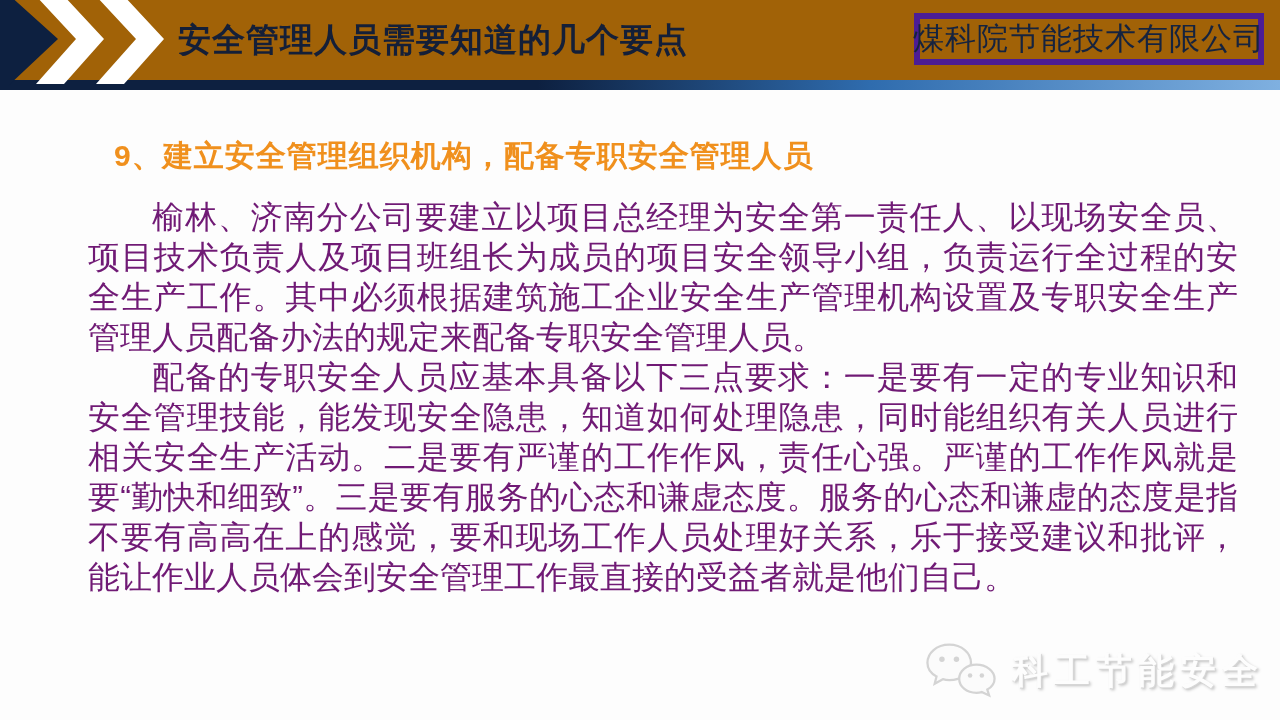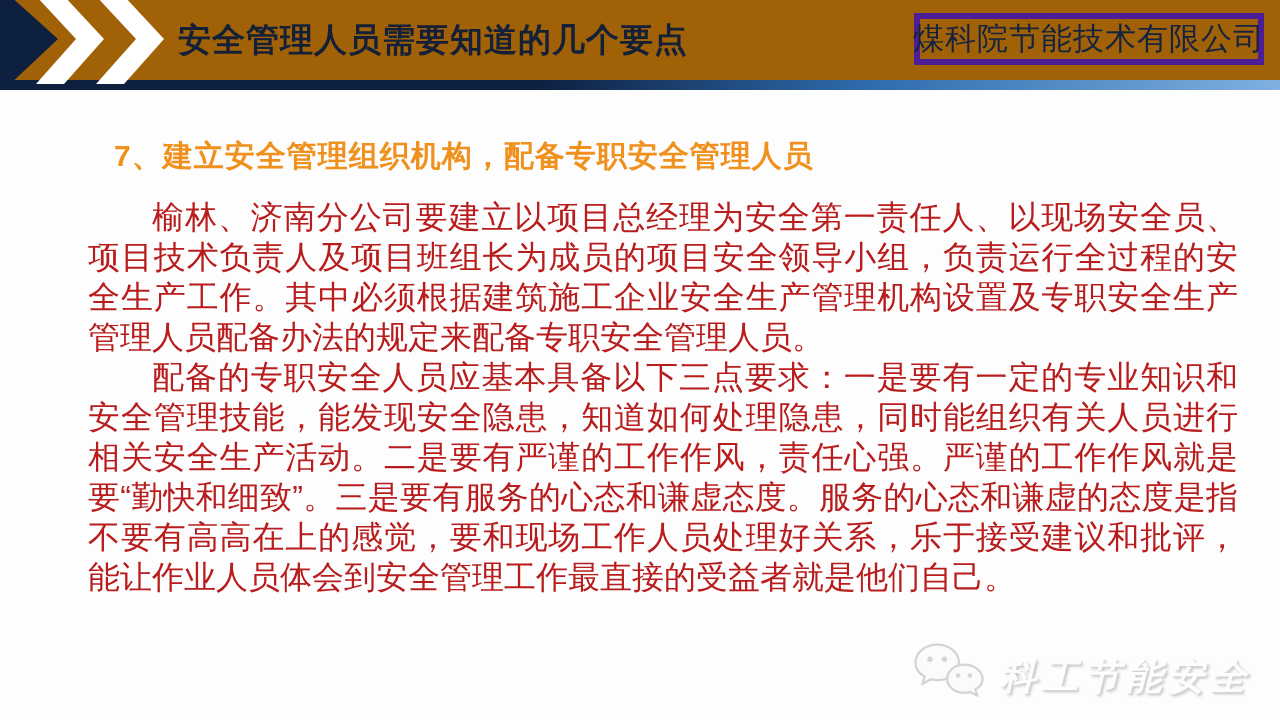--- a/index.html
+++ b/index.html
@@ -16,26 +16,26 @@
   .brand{position:absolute;left:841px;top:6px;width:84px;text-align:center;}
   .brand svg{display:block;margin:0 auto;}
   .brand-name{margin-top:1px;font-size:13.5px;font-weight:bold;color:#0f1e3d;letter-spacing:1px;}
   .companybox{position:absolute;left:914px;top:13px;width:350px;height:52px;
     border:6px solid #4c1d95;box-sizing:border-box;display:flex;align-items:center;justify-content:center;}
   .companybox span{font-size:31px;color:#15233f;letter-spacing:1px;white-space:nowrap;}
 
   
   .content{padding:0 0 0 88px;}
   .section-heading{margin:46px 0 0 26px;font-size:30px;font-weight:bold;color:#f0901d;letter-spacing:1px;}
-  .body-par{width:1150px;margin:0;font-size:32px;line-height:40px;color:#b91c1c;
+  .body-par{width:1150px;margin:0;font-size:32px;line-height:40px;color:#701a75;
     text-indent:2em;text-align:justify;text-justify:inter-ideograph;}
   .body-par.first{margin-top:20px;}
 
   
-  .watermark{position:absolute;right:28px;bottom:18px;display:flex;align-items:flex-end;gap:12px;font-style:italic;}
+  .watermark{position:absolute;right:16px;bottom:18px;display:flex;align-items:center;gap:12px;}
   .watermark-text{font-size:36px;font-weight:bold;color:#fdfdfd;letter-spacing:6px;
     text-shadow:1px 1px 0 #d6d6d6,2px 2px 3px #bfbfbf;white-space:nowrap;}
 </style>
 </head>
 <body>
 
 <div class="slide">
 
   <header class="topbar">
     <svg class="chevrons" viewBox="0 0 220 92" aria-hidden="true">
@@ -48,21 +48,21 @@
 
 
     <div class="companybox">
       <span>煤科院节能技术有限公司</span>
     </div>
   </header>
 
   <div class="substrip"></div>
 
   <main class="content">
-    <h2 class="section-heading">7、建立安全管理组织机构，配备专职安全管理人员</h2>
+    <h2 class="section-heading">9、建立安全管理组织机构，配备专职安全管理人员</h2>
     <p class="body-par first">榆林、济南分公司要建立以项目总经理为安全第一责任人、以现场安全员、项目技术负责人及项目班组长为成员的项目安全领导小组，负责运行全过程的安全生产工作。其中必须根据建筑施工企业安全生产管理机构设置及专职安全生产管理人员配备办法的规定来配备专职安全管理人员。</p>
     <p class="body-par">配备的专职安全人员应基本具备以下三点要求：一是要有一定的专业知识和安全管理技能，能发现安全隐患，知道如何处理隐患，同时能组织有关人员进行相关安全生产活动。二是要有严谨的工作作风，责任心强。严谨的工作作风就是要“勤快和细致”。三是要有服务的心态和谦虚态度。服务的心态和谦虚的态度是指不要有高高在上的感觉，要和现场工作人员处理好关系，乐于接受建议和批评，能让作业人员体会到安全管理工作最直接的受益者就是他们自己。</p>
   </main>
 
   <div class="watermark">
     <svg width="78" height="62" viewBox="0 0 86 66" aria-hidden="true">
       <g fill="#fbfbfb" stroke="#d4d4d4" stroke-width="2.5">
         <path d="M30 4 C16 4 6 13 6 24 C6 31 10 36 16 39 L14 47 L23 42 C25 42.6 27.5 43 30 43 C44 43 54 34.5 54 24 C54 13 44 4 30 4 Z"></path>
         <path d="M60 26 C49 26 41 33 41 41.5 C41 50 49 57 60 57 C62 57 64 56.7 65.8 56.2 L74 60 L72 53.5 C77 50.7 80 46.4 80 41.5 C80 33 71 26 60 26 Z"></path>
       </g>

